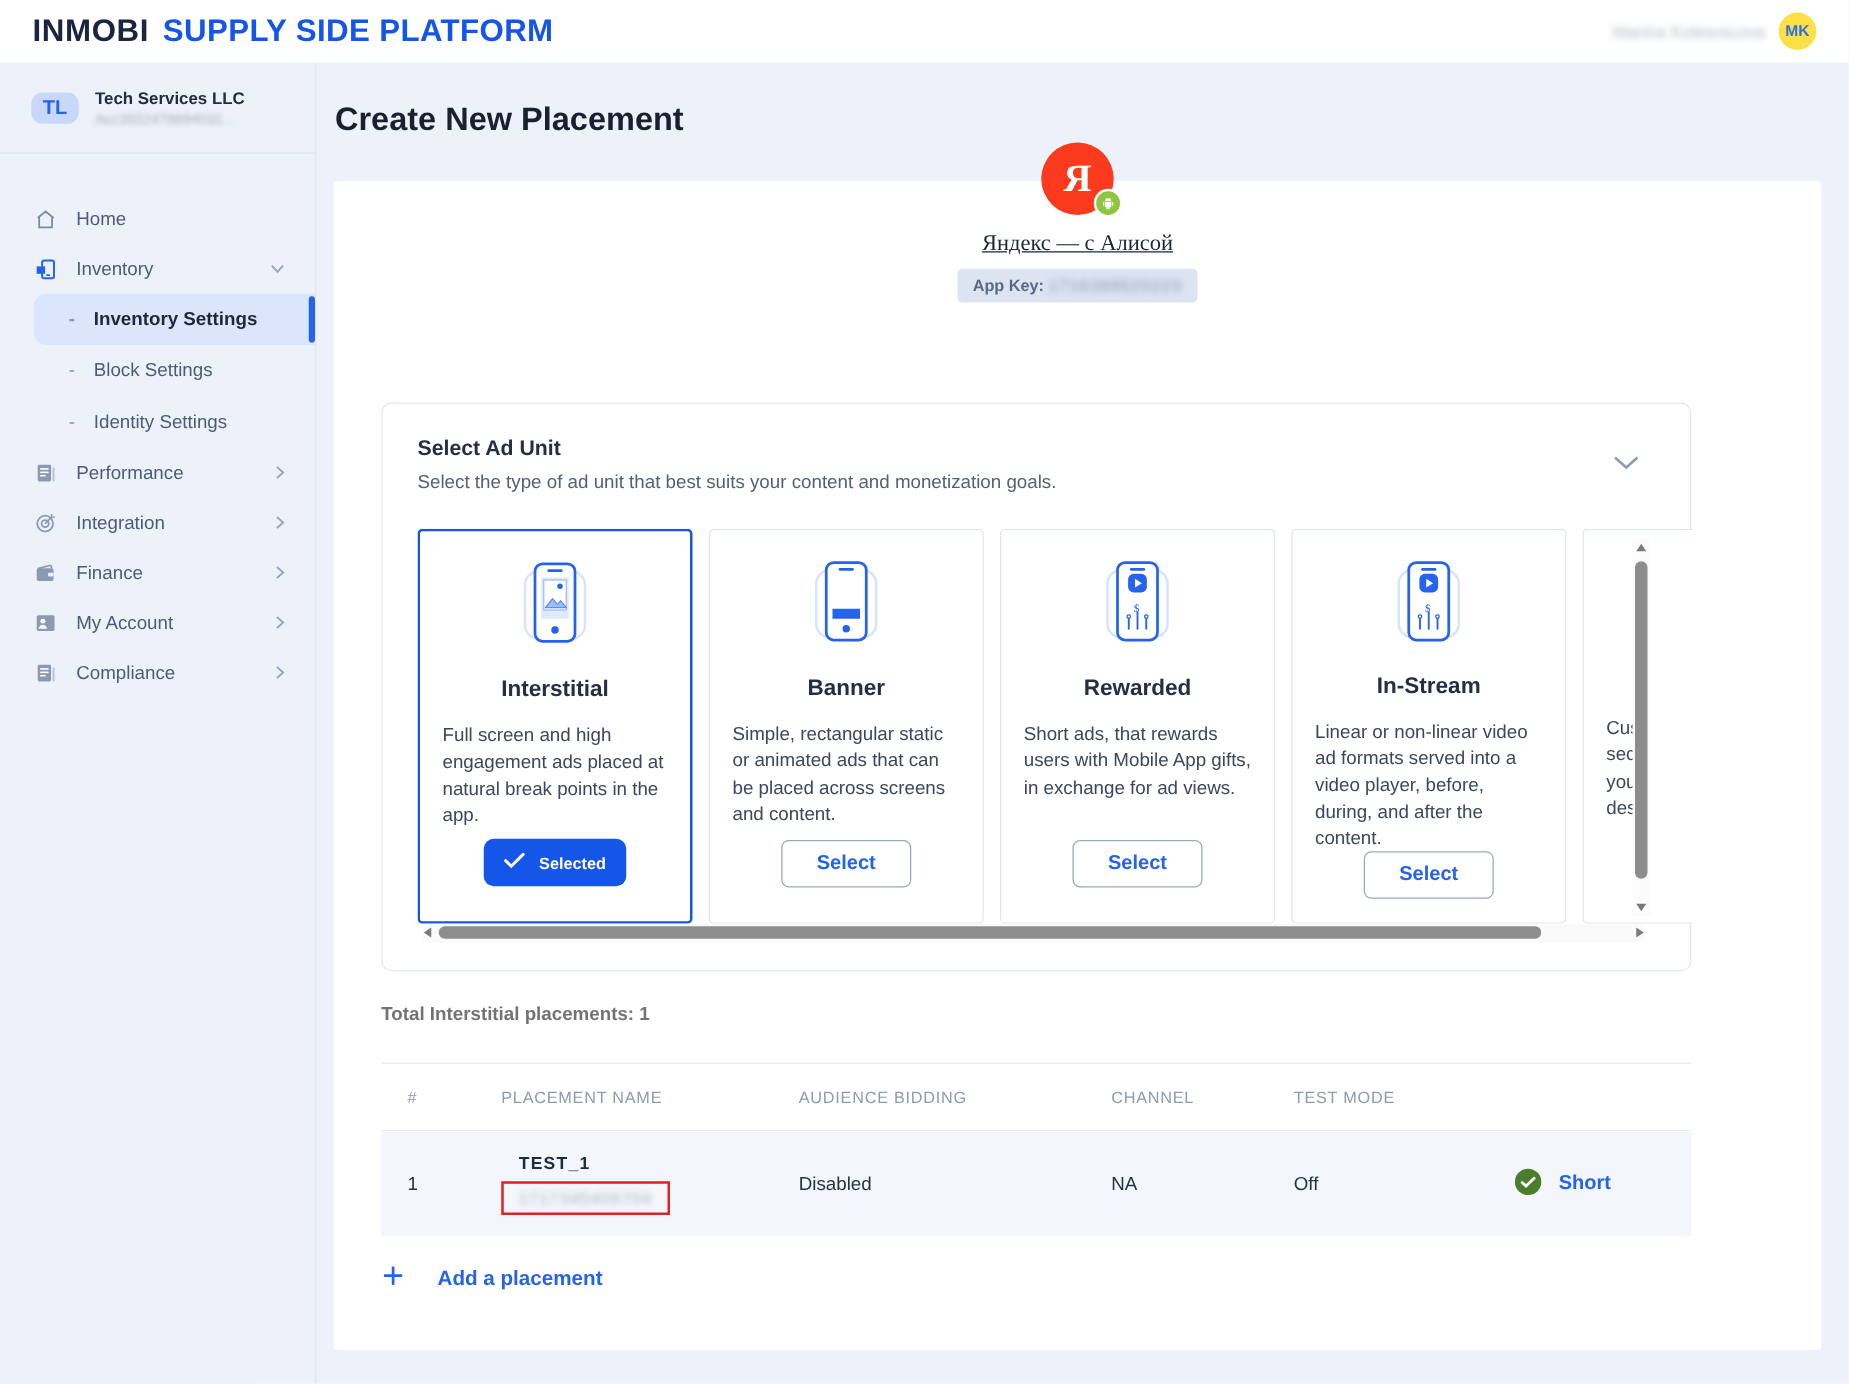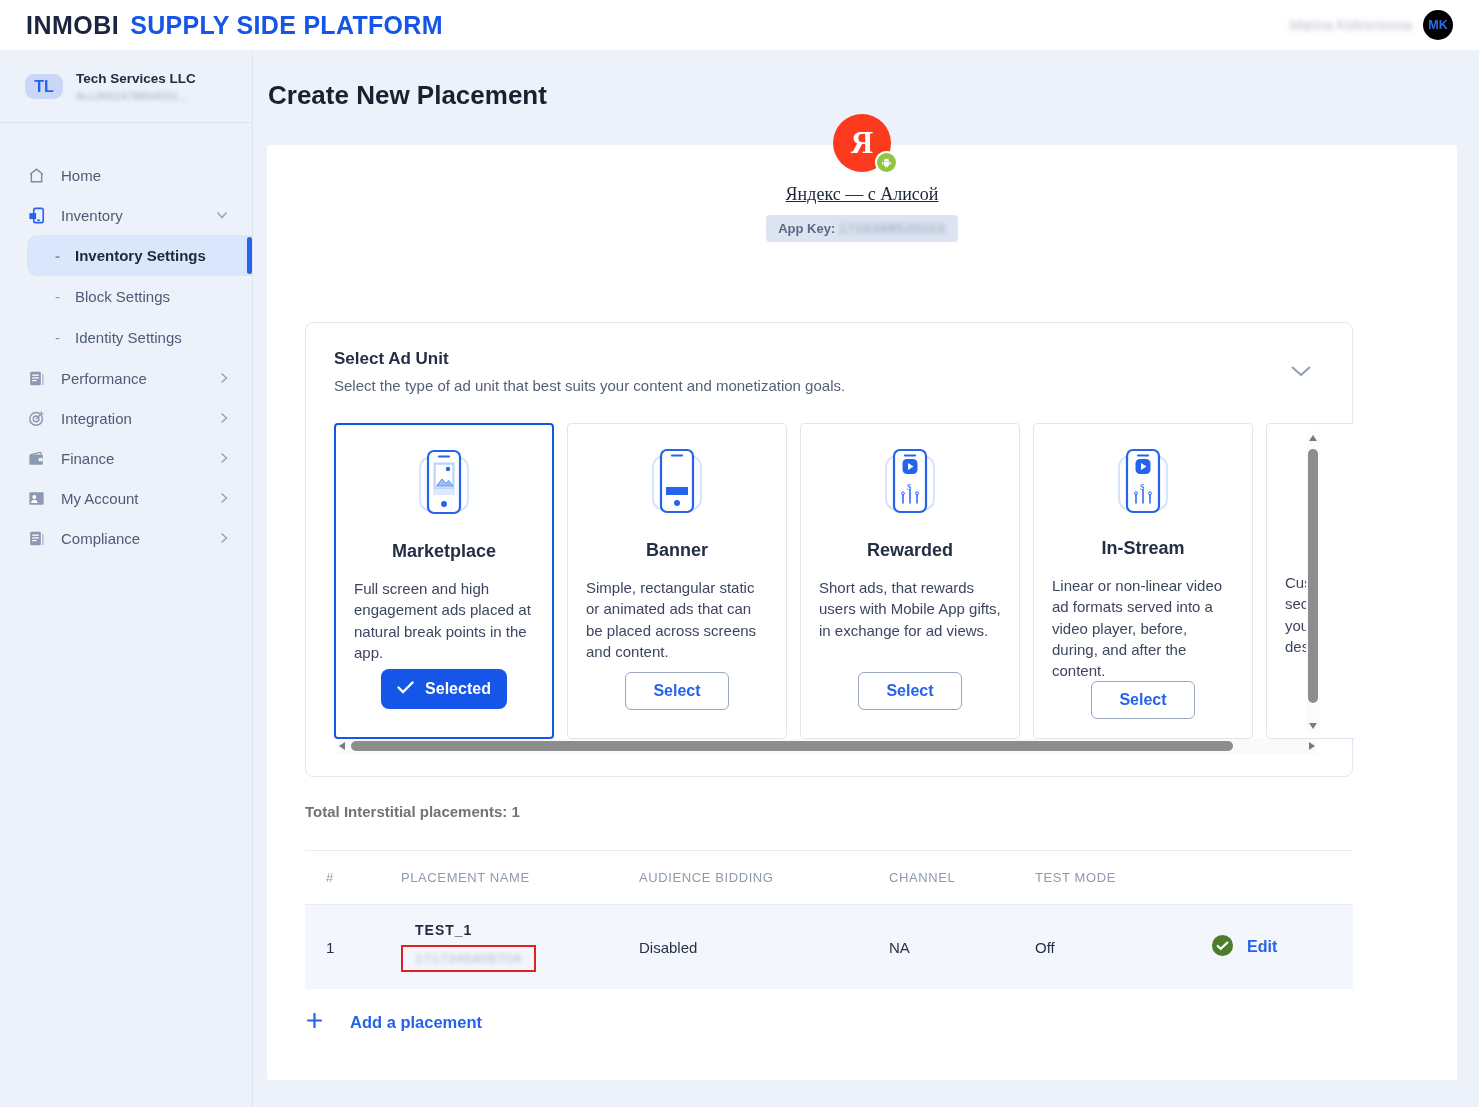--- a/index.html
+++ b/index.html
@@ -10,21 +10,21 @@
   }
   .blurred { filter:blur(2.5px); user-select:none; }
 
   
   .topbar { position:absolute; top:0; left:0; right:0; height:50px; background:#fff;
     display:flex; align-items:center; padding:0 26px; z-index:20; }
   .logo1 { font-size:25px; font-weight:700; color:#1c2540; letter-spacing:.5px; }
   .logo2 { font-size:25px; font-weight:700; color:#1556e8; margin-left:11px; letter-spacing:.3px; }
   .topbar-right { margin-left:auto; display:flex; align-items:center; gap:11px; }
   .user-name { color:#b6bcc9; font-size:14px; }
-  .user-avatar { width:30px; height:30px; border-radius:50%; background:#000000; color:#2f6fe4;
+  .user-avatar { width:30px; height:30px; border-radius:50%; background:#fde047; color:#2f6fe4;
     font-size:12.5px; font-weight:700; display:flex; align-items:center; justify-content:center; }
 
   
   .sidebar { position:absolute; top:50px; left:0; bottom:0; width:253px; border-right:1px solid #e0e6f1; }
   .org { display:flex; gap:13px; align-items:center; padding:21px 18px 20px 25px;
     border-bottom:1px solid #dde3ee; }
   .org-avatar { width:38px; height:25px; border-radius:9px; background:#c9d8f8; color:#2563eb;
     font-size:16px; font-weight:700; display:flex; align-items:center; justify-content:center; flex:none; }
   .org-name { font-size:13.5px; font-weight:600; color:#222d42; }
   .org-id { font-size:11.5px; color:#a7aebc; margin-top:4px; filter:blur(2px); white-space:nowrap; }
@@ -67,21 +67,21 @@
   .cards { position:absolute; left:28px; top:100px; width:1020px; height:316px;
     display:flex; gap:13px; overflow:hidden; }
   .card { width:220px; min-width:220px; border:1px solid #dfe6f0; border-radius:4px;
     padding:20px 18px 16px; display:flex; flex-direction:column; align-items:center; background:#fff; }
   .card.selected { border:2px solid #1556e8; }
   .card-icon { height:82px; display:flex; align-items:flex-start; }
   .card-title { margin-top:14px; font-size:18px; font-weight:600; color:#242e44; }
   .card-desc { margin-top:16px; align-self:stretch; font-size:15px; line-height:1.42; color:#3c465e; }
   .card-btnrow { margin-top:auto; margin-bottom:12px; }
   .btn-selected { background:#1556e8; color:#fff; border:none; border-radius:8px; padding:11px 16px;
-    font-size:16px; font-weight:700; display:flex; gap:11px; align-items:center; cursor:pointer;
+    font-size:13px; font-weight:700; display:flex; gap:11px; align-items:center; cursor:pointer;
     font-family:"Liberation Sans", sans-serif; }
   .btn-select { background:#fff; color:#2563eb; border:1px solid #9aa7bd; border-radius:6px;
     padding:9px 27px; font-size:16px; font-weight:600; cursor:pointer; font-family:"Liberation Sans", sans-serif; }
   .card-spacer { height:128px; }
   .partial-desc { align-self:stretch; font-size:15px; line-height:1.42; color:#3c465e; white-space:nowrap; }
 
   
   .vscroll { position:absolute; left:1000px; top:108px; width:14px; height:302px; background:#fbfbfb; }
   .vscroll .thumb { position:absolute; left:2px; top:18px; width:10px; height:254px; background:#8d8d8d; border-radius:6px; }
   .arrow { width:0; height:0; position:absolute; }
@@ -299,21 +299,21 @@
               <rect x="10" y="12" width="48" height="54" rx="11" fill="none" stroke="#d7e4fc" stroke-width="2"></rect>
               <rect x="18" y="6" width="32" height="62" rx="6" fill="#fff" stroke="#2563eb" stroke-width="2.2"></rect>
               <line x1="29" y1="11.5" x2="39" y2="11.5" stroke="#2563eb" stroke-width="2.2" stroke-linecap="round"></line>
               <rect x="23" y="17" width="22" height="33" fill="#dde9fd"></rect>
               <rect x="25" y="19" width="18" height="24" fill="#fff" stroke="#9dbdf8"></rect>
               <circle cx="38" cy="24" r="2.2" fill="#2563eb"></circle>
               <path d="m26.5 41 5.5-7 4 4.5 2.5-3 4.5 5.5z" fill="#9dbdf8" stroke="#5b8df1"></path>
               <circle cx="34" cy="59" r="3" fill="#2563eb"></circle>
             </svg>
         </span>
-        <div class="card-title">Marketplace</div>
+        <div class="card-title">Interstitial</div>
         <div class="card-desc">Full screen and high engagement ads placed at natural break points in the app.</div>
         <div class="card-btnrow">
           <button class="btn-selected">
             <span><svg width="17" height="13" viewBox="0 0 17 13" fill="none" stroke="#fff" stroke-width="2.4" stroke-linecap="round">
                   <path d="m1.5 6.5 4.5 4.5L15.5 1.5"></path>
                 </svg></span>
             <span>Selected</span>
           </button>
         </div>
       </div>
@@ -431,21 +431,21 @@
       <div>Disabled</div>
       <div>NA</div>
       <div>Off</div>
       <div class="action-cell">
         <span>
           <svg width="23" height="23" viewBox="0 0 24 24">
               <circle cx="12" cy="12" r="11" fill="#4b7d2c"></circle>
               <path d="m7 12.5 3.2 3L17 9" stroke="#fff" stroke-width="2.3" fill="none" stroke-linecap="round"></path>
             </svg>
         </span>
-        <span class="edit-link">Edit</span>
+        <span class="edit-link">Short</span>
       </div>
     </div>
   </div>
 
   <div class="add-row">
     <span>
       <svg width="15" height="15" viewBox="0 0 15 15" fill="none" stroke="#2563eb" stroke-width="2.2" stroke-linecap="round">
           <path d="M7.5 1v13M1 7.5h13"></path>
         </svg>
     </span>

